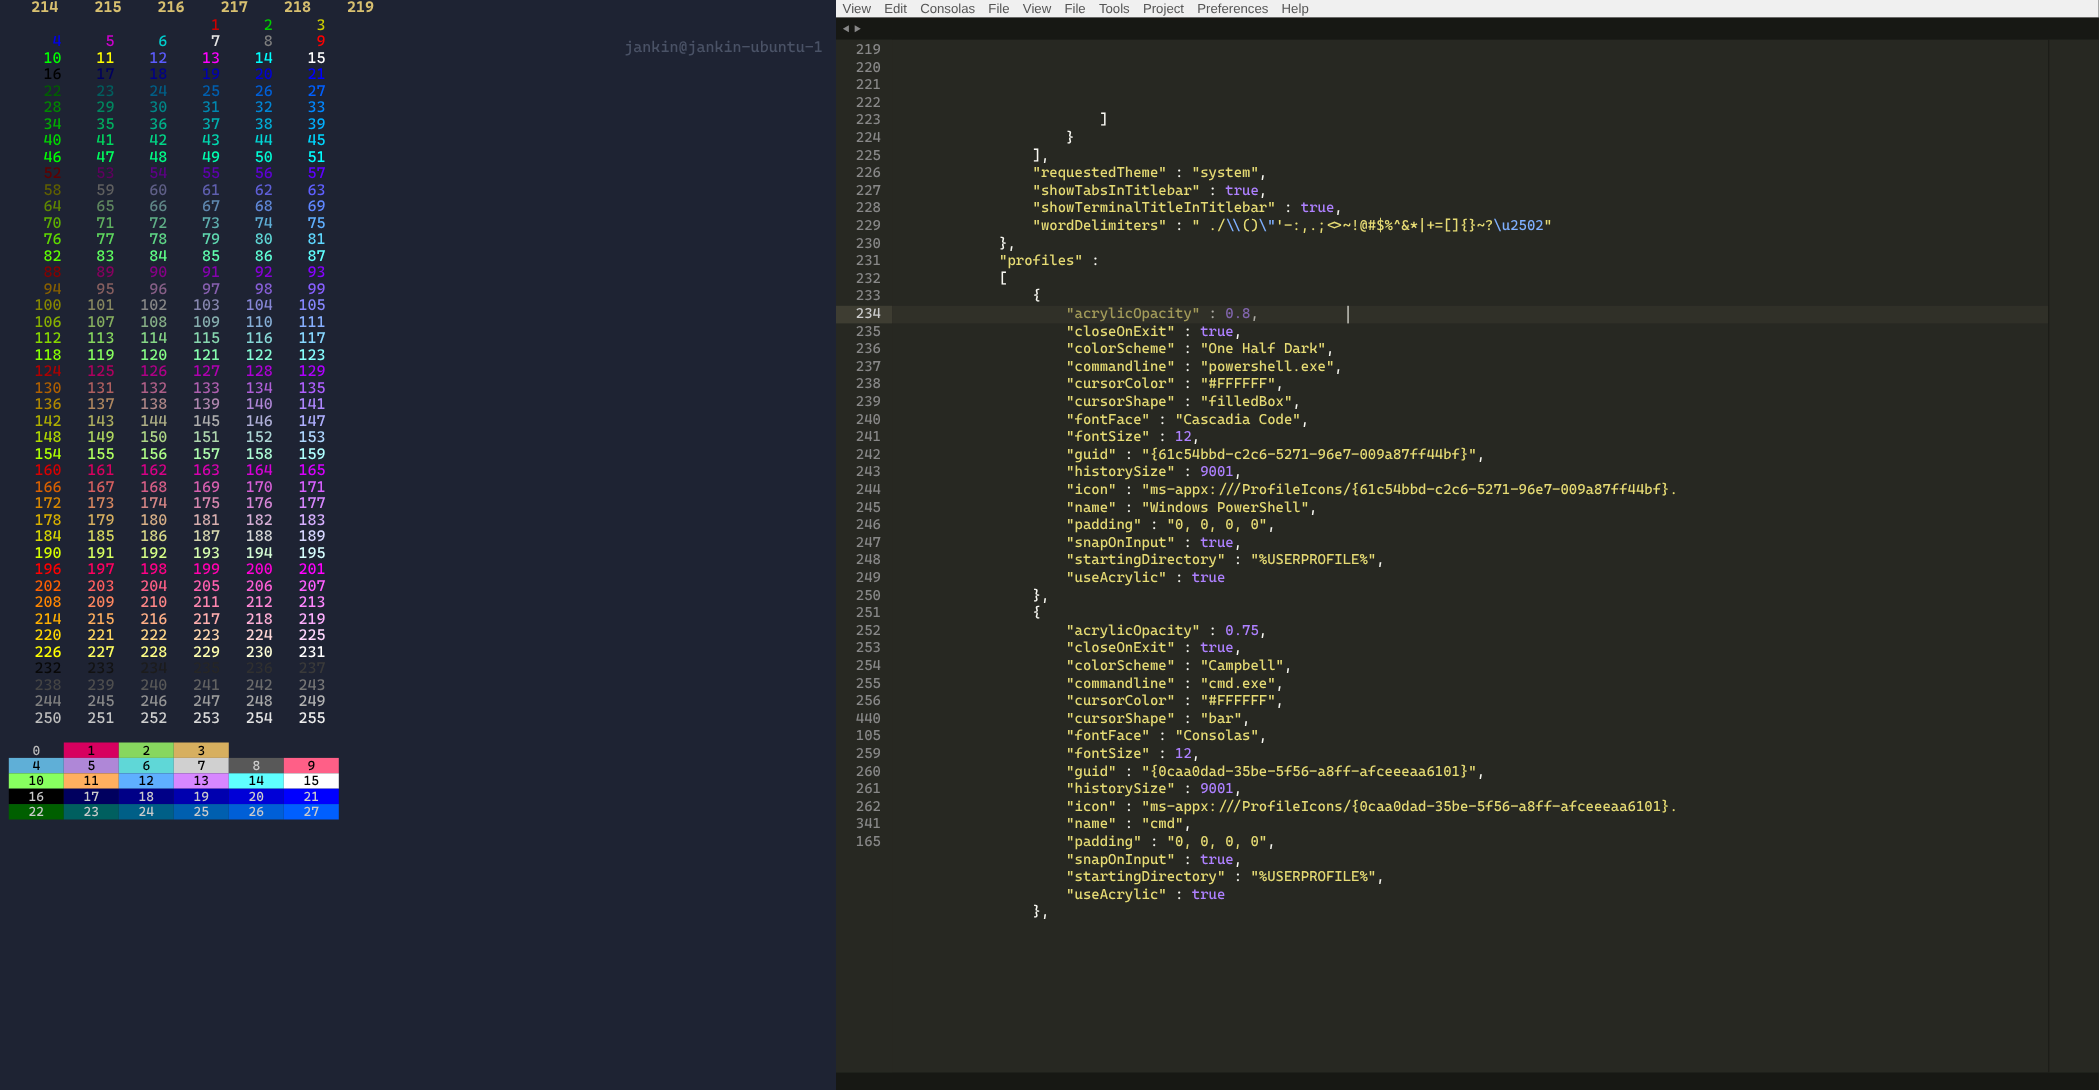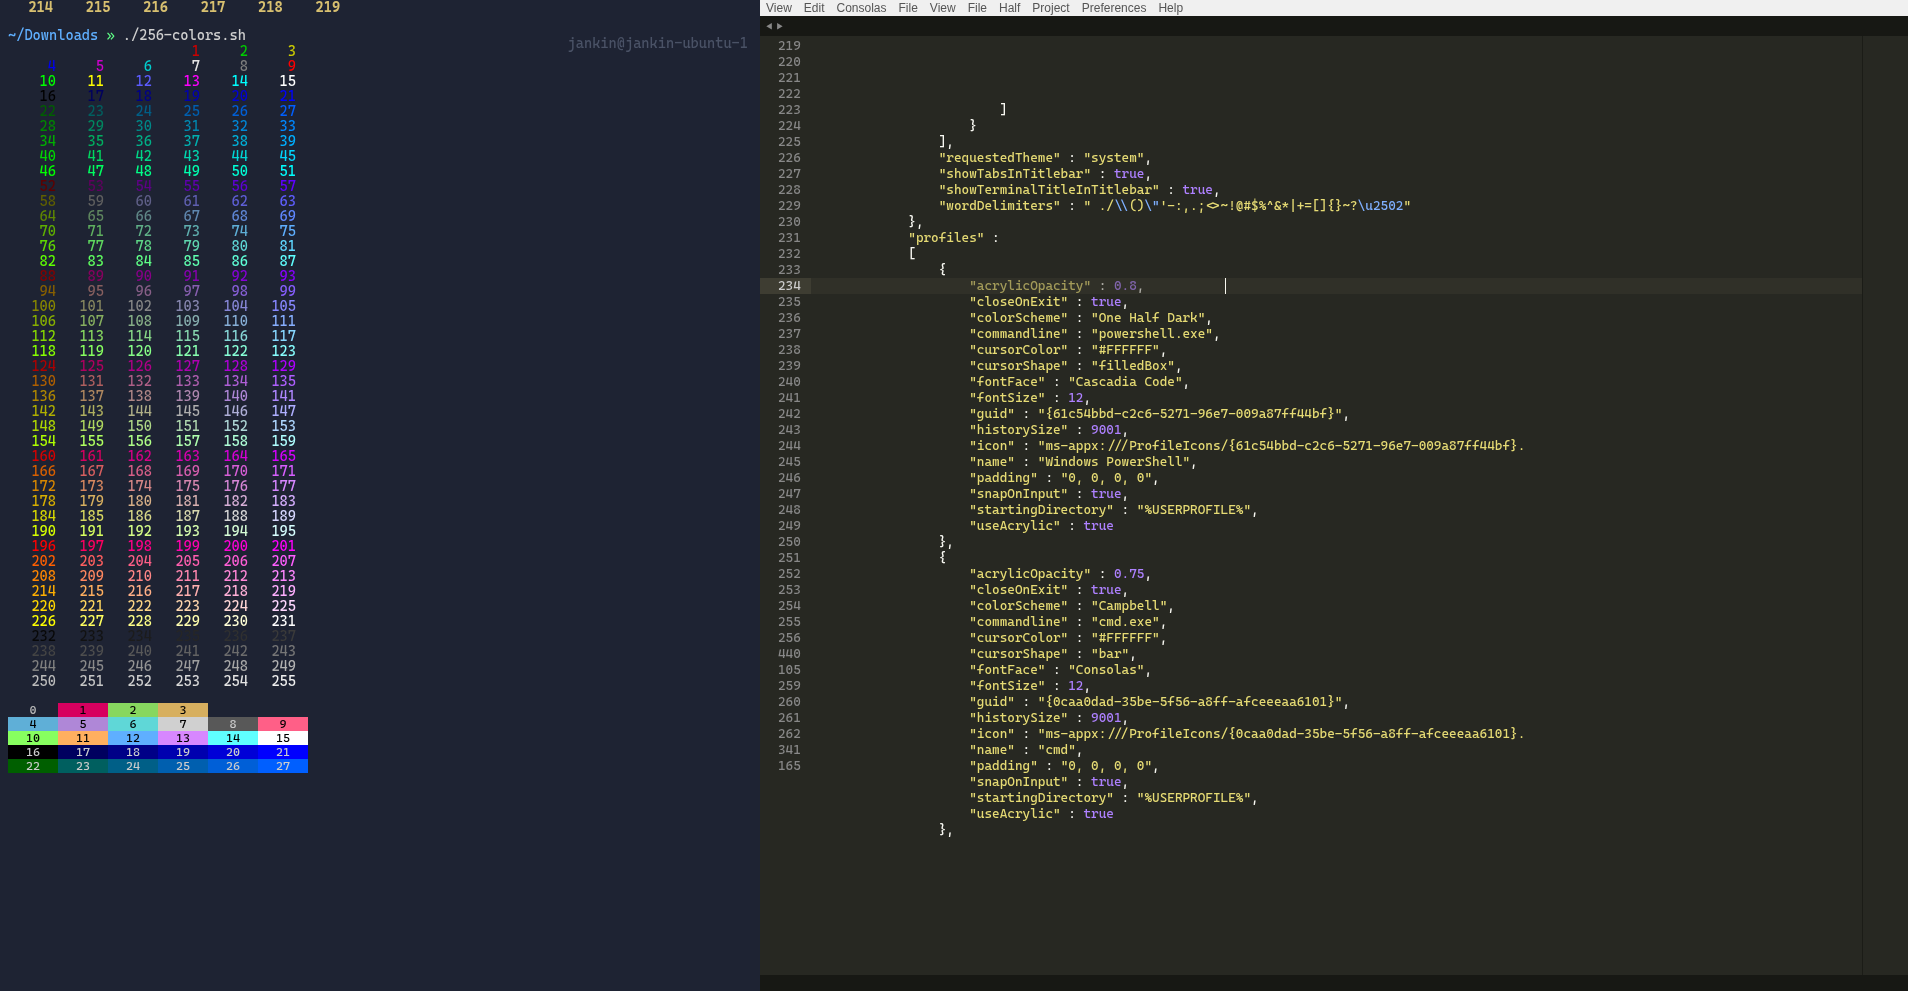--- a/index.html
+++ b/index.html
@@ -44,25 +44,20 @@
 .cursor{ position:absolute; top:calc(16px*15 + 2px); left:414px; width:1px; height:16px; background:#f8f8f0;}
 .linehl{ position:absolute; left:0; right:0; top:calc(16px*15 + 2px); height:16px; background:rgba(62,61,50,0.4); pointer-events:none;}
 .statusbar{ height:16px; background:#171814;}
 </style>
 </head>
 <body>
 
 <div class="split">
   <div class="left">
     <div class="topnums" id="topnums">  214    215    216    217    218    219</div>
-    <div class="prompt">
-      <span>~/Downloads</span>
-      <span class="arrow">»</span>
-      <span class="cmd">./256-colors.sh</span>
-    </div>
     <div class="userhost">jankin@jankin-ubuntu-1</div>
     <div class="grid6" id="grid6"><div><span></span><span></span><span></span><span style="color: rgb(205, 0, 0);">1</span><span style="color: rgb(0, 205, 0);">2</span><span style="color: rgb(205, 205, 0);">3</span></div><div><span style="color: rgb(0, 0, 238);">4</span><span style="color: rgb(205, 0, 205);">5</span><span style="color: rgb(0, 205, 205);">6</span><span style="color: rgb(229, 229, 229);">7</span><span style="color: rgb(127, 127, 127);">8</span><span style="color: rgb(255, 0, 0);">9</span></div><div><span style="color: rgb(0, 255, 0);">10</span><span style="color: rgb(255, 255, 0);">11</span><span style="color: rgb(92, 92, 255);">12</span><span style="color: rgb(255, 0, 255);">13</span><span style="color: rgb(0, 255, 255);">14</span><span style="color: rgb(255, 255, 255);">15</span></div><div><span style="color: rgb(0, 0, 0);">16</span><span style="color: rgb(0, 0, 95);">17</span><span style="color: rgb(0, 0, 135);">18</span><span style="color: rgb(0, 0, 175);">19</span><span style="color: rgb(0, 0, 215);">20</span><span style="color: rgb(0, 0, 255);">21</span></div><div><span style="color: rgb(0, 95, 0);">22</span><span style="color: rgb(0, 95, 95);">23</span><span style="color: rgb(0, 95, 135);">24</span><span style="color: rgb(0, 95, 175);">25</span><span style="color: rgb(0, 95, 215);">26</span><span style="color: rgb(0, 95, 255);">27</span></div><div><span style="color: rgb(0, 135, 0);">28</span><span style="color: rgb(0, 135, 95);">29</span><span style="color: rgb(0, 135, 135);">30</span><span style="color: rgb(0, 135, 175);">31</span><span style="color: rgb(0, 135, 215);">32</span><span style="color: rgb(0, 135, 255);">33</span></div><div><span style="color: rgb(0, 175, 0);">34</span><span style="color: rgb(0, 175, 95);">35</span><span style="color: rgb(0, 175, 135);">36</span><span style="color: rgb(0, 175, 175);">37</span><span style="color: rgb(0, 175, 215);">38</span><span style="color: rgb(0, 175, 255);">39</span></div><div><span style="color: rgb(0, 215, 0);">40</span><span style="color: rgb(0, 215, 95);">41</span><span style="color: rgb(0, 215, 135);">42</span><span style="color: rgb(0, 215, 175);">43</span><span style="color: rgb(0, 215, 215);">44</span><span style="color: rgb(0, 215, 255);">45</span></div><div><span style="color: rgb(0, 255, 0);">46</span><span style="color: rgb(0, 255, 95);">47</span><span style="color: rgb(0, 255, 135);">48</span><span style="color: rgb(0, 255, 175);">49</span><span style="color: rgb(0, 255, 215);">50</span><span style="color: rgb(0, 255, 255);">51</span></div><div><span style="color: rgb(95, 0, 0);">52</span><span style="color: rgb(95, 0, 95);">53</span><span style="color: rgb(95, 0, 135);">54</span><span style="color: rgb(95, 0, 175);">55</span><span style="color: rgb(95, 0, 215);">56</span><span style="color: rgb(95, 0, 255);">57</span></div><div><span style="color: rgb(95, 95, 0);">58</span><span style="color: rgb(95, 95, 95);">59</span><span style="color: rgb(95, 95, 135);">60</span><span style="color: rgb(95, 95, 175);">61</span><span style="color: rgb(95, 95, 215);">62</span><span style="color: rgb(95, 95, 255);">63</span></div><div><span style="color: rgb(95, 135, 0);">64</span><span style="color: rgb(95, 135, 95);">65</span><span style="color: rgb(95, 135, 135);">66</span><span style="color: rgb(95, 135, 175);">67</span><span style="color: rgb(95, 135, 215);">68</span><span style="color: rgb(95, 135, 255);">69</span></div><div><span style="color: rgb(95, 175, 0);">70</span><span style="color: rgb(95, 175, 95);">71</span><span style="color: rgb(95, 175, 135);">72</span><span style="color: rgb(95, 175, 175);">73</span><span style="color: rgb(95, 175, 215);">74</span><span style="color: rgb(95, 175, 255);">75</span></div><div><span style="color: rgb(95, 215, 0);">76</span><span style="color: rgb(95, 215, 95);">77</span><span style="color: rgb(95, 215, 135);">78</span><span style="color: rgb(95, 215, 175);">79</span><span style="color: rgb(95, 215, 215);">80</span><span style="color: rgb(95, 215, 255);">81</span></div><div><span style="color: rgb(95, 255, 0);">82</span><span style="color: rgb(95, 255, 95);">83</span><span style="color: rgb(95, 255, 135);">84</span><span style="color: rgb(95, 255, 175);">85</span><span style="color: rgb(95, 255, 215);">86</span><span style="color: rgb(95, 255, 255);">87</span></div><div><span style="color: rgb(135, 0, 0);">88</span><span style="color: rgb(135, 0, 95);">89</span><span style="color: rgb(135, 0, 135);">90</span><span style="color: rgb(135, 0, 175);">91</span><span style="color: rgb(135, 0, 215);">92</span><span style="color: rgb(135, 0, 255);">93</span></div><div><span style="color: rgb(135, 95, 0);">94</span><span style="color: rgb(135, 95, 95);">95</span><span style="color: rgb(135, 95, 135);">96</span><span style="color: rgb(135, 95, 175);">97</span><span style="color: rgb(135, 95, 215);">98</span><span style="color: rgb(135, 95, 255);">99</span></div><div><span style="color: rgb(135, 135, 0);">100</span><span style="color: rgb(135, 135, 95);">101</span><span style="color: rgb(135, 135, 135);">102</span><span style="color: rgb(135, 135, 175);">103</span><span style="color: rgb(135, 135, 215);">104</span><span style="color: rgb(135, 135, 255);">105</span></div><div><span style="color: rgb(135, 175, 0);">106</span><span style="color: rgb(135, 175, 95);">107</span><span style="color: rgb(135, 175, 135);">108</span><span style="color: rgb(135, 175, 175);">109</span><span style="color: rgb(135, 175, 215);">110</span><span style="color: rgb(135, 175, 255);">111</span></div><div><span style="color: rgb(135, 215, 0);">112</span><span style="color: rgb(135, 215, 95);">113</span><span style="color: rgb(135, 215, 135);">114</span><span style="color: rgb(135, 215, 175);">115</span><span style="color: rgb(135, 215, 215);">116</span><span style="color: rgb(135, 215, 255);">117</span></div><div><span style="color: rgb(135, 255, 0);">118</span><span style="color: rgb(135, 255, 95);">119</span><span style="color: rgb(135, 255, 135);">120</span><span style="color: rgb(135, 255, 175);">121</span><span style="color: rgb(135, 255, 215);">122</span><span style="color: rgb(135, 255, 255);">123</span></div><div><span style="color: rgb(175, 0, 0);">124</span><span style="color: rgb(175, 0, 95);">125</span><span style="color: rgb(175, 0, 135);">126</span><span style="color: rgb(175, 0, 175);">127</span><span style="color: rgb(175, 0, 215);">128</span><span style="color: rgb(175, 0, 255);">129</span></div><div><span style="color: rgb(175, 95, 0);">130</span><span style="color: rgb(175, 95, 95);">131</span><span style="color: rgb(175, 95, 135);">132</span><span style="color: rgb(175, 95, 175);">133</span><span style="color: rgb(175, 95, 215);">134</span><span style="color: rgb(175, 95, 255);">135</span></div><div><span style="color: rgb(175, 135, 0);">136</span><span style="color: rgb(175, 135, 95);">137</span><span style="color: rgb(175, 135, 135);">138</span><span style="color: rgb(175, 135, 175);">139</span><span style="color: rgb(175, 135, 215);">140</span><span style="color: rgb(175, 135, 255);">141</span></div><div><span style="color: rgb(175, 175, 0);">142</span><span style="color: rgb(175, 175, 95);">143</span><span style="color: rgb(175, 175, 135);">144</span><span style="color: rgb(175, 175, 175);">145</span><span style="color: rgb(175, 175, 215);">146</span><span style="color: rgb(175, 175, 255);">147</span></div><div><span style="color: rgb(175, 215, 0);">148</span><span style="color: rgb(175, 215, 95);">149</span><span style="color: rgb(175, 215, 135);">150</span><span style="color: rgb(175, 215, 175);">151</span><span style="color: rgb(175, 215, 215);">152</span><span style="color: rgb(175, 215, 255);">153</span></div><div><span style="color: rgb(175, 255, 0);">154</span><span style="color: rgb(175, 255, 95);">155</span><span style="color: rgb(175, 255, 135);">156</span><span style="color: rgb(175, 255, 175);">157</span><span style="color: rgb(175, 255, 215);">158</span><span style="color: rgb(175, 255, 255);">159</span></div><div><span style="color: rgb(215, 0, 0);">160</span><span style="color: rgb(215, 0, 95);">161</span><span style="color: rgb(215, 0, 135);">162</span><span style="color: rgb(215, 0, 175);">163</span><span style="color: rgb(215, 0, 215);">164</span><span style="color: rgb(215, 0, 255);">165</span></div><div><span style="color: rgb(215, 95, 0);">166</span><span style="color: rgb(215, 95, 95);">167</span><span style="color: rgb(215, 95, 135);">168</span><span style="color: rgb(215, 95, 175);">169</span><span style="color: rgb(215, 95, 215);">170</span><span style="color: rgb(215, 95, 255);">171</span></div><div><span style="color: rgb(215, 135, 0);">172</span><span style="color: rgb(215, 135, 95);">173</span><span style="color: rgb(215, 135, 135);">174</span><span style="color: rgb(215, 135, 175);">175</span><span style="color: rgb(215, 135, 215);">176</span><span style="color: rgb(215, 135, 255);">177</span></div><div><span style="color: rgb(215, 175, 0);">178</span><span style="color: rgb(215, 175, 95);">179</span><span style="color: rgb(215, 175, 135);">180</span><span style="color: rgb(215, 175, 175);">181</span><span style="color: rgb(215, 175, 215);">182</span><span style="color: rgb(215, 175, 255);">183</span></div><div><span style="color: rgb(215, 215, 0);">184</span><span style="color: rgb(215, 215, 95);">185</span><span style="color: rgb(215, 215, 135);">186</span><span style="color: rgb(215, 215, 175);">187</span><span style="color: rgb(215, 215, 215);">188</span><span style="color: rgb(215, 215, 255);">189</span></div><div><span style="color: rgb(215, 255, 0);">190</span><span style="color: rgb(215, 255, 95);">191</span><span style="color: rgb(215, 255, 135);">192</span><span style="color: rgb(215, 255, 175);">193</span><span style="color: rgb(215, 255, 215);">194</span><span style="color: rgb(215, 255, 255);">195</span></div><div><span style="color: rgb(255, 0, 0);">196</span><span style="color: rgb(255, 0, 95);">197</span><span style="color: rgb(255, 0, 135);">198</span><span style="color: rgb(255, 0, 175);">199</span><span style="color: rgb(255, 0, 215);">200</span><span style="color: rgb(255, 0, 255);">201</span></div><div><span style="color: rgb(255, 95, 0);">202</span><span style="color: rgb(255, 95, 95);">203</span><span style="color: rgb(255, 95, 135);">204</span><span style="color: rgb(255, 95, 175);">205</span><span style="color: rgb(255, 95, 215);">206</span><span style="color: rgb(255, 95, 255);">207</span></div><div><span style="color: rgb(255, 135, 0);">208</span><span style="color: rgb(255, 135, 95);">209</span><span style="color: rgb(255, 135, 135);">210</span><span style="color: rgb(255, 135, 175);">211</span><span style="color: rgb(255, 135, 215);">212</span><span style="color: rgb(255, 135, 255);">213</span></div><div><span style="color: rgb(255, 175, 0);">214</span><span style="color: rgb(255, 175, 95);">215</span><span style="color: rgb(255, 175, 135);">216</span><span style="color: rgb(255, 175, 175);">217</span><span style="color: rgb(255, 175, 215);">218</span><span style="color: rgb(255, 175, 255);">219</span></div><div><span style="color: rgb(255, 215, 0);">220</span><span style="color: rgb(255, 215, 95);">221</span><span style="color: rgb(255, 215, 135);">222</span><span style="color: rgb(255, 215, 175);">223</span><span style="color: rgb(255, 215, 215);">224</span><span style="color: rgb(255, 215, 255);">225</span></div><div><span style="color: rgb(255, 255, 0);">226</span><span style="color: rgb(255, 255, 95);">227</span><span style="color: rgb(255, 255, 135);">228</span><span style="color: rgb(255, 255, 175);">229</span><span style="color: rgb(255, 255, 215);">230</span><span style="color: rgb(255, 255, 255);">231</span></div><div><span style="color: rgb(8, 8, 8);">232</span><span style="color: rgb(18, 18, 18);">233</span><span style="color: rgb(28, 28, 28);">234</span><span style="color: rgb(38, 38, 38);">235</span><span style="color: rgb(48, 48, 48);">236</span><span style="color: rgb(58, 58, 58);">237</span></div><div><span style="color: rgb(68, 68, 68);">238</span><span style="color: rgb(78, 78, 78);">239</span><span style="color: rgb(88, 88, 88);">240</span><span style="color: rgb(98, 98, 98);">241</span><span style="color: rgb(108, 108, 108);">242</span><span style="color: rgb(118, 118, 118);">243</span></div><div><span style="color: rgb(128, 128, 128);">244</span><span style="color: rgb(138, 138, 138);">245</span><span style="color: rgb(148, 148, 148);">246</span><span style="color: rgb(158, 158, 158);">247</span><span style="color: rgb(168, 168, 168);">248</span><span style="color: rgb(178, 178, 178);">249</span></div><div><span style="color: rgb(188, 188, 188);">250</span><span style="color: rgb(198, 198, 198);">251</span><span style="color: rgb(208, 208, 208);">252</span><span style="color: rgb(218, 218, 218);">253</span><span style="color: rgb(228, 228, 228);">254</span><span style="color: rgb(238, 238, 238);">255</span></div></div>
     <div class="bgpal" id="bgpal">
         <div class="row">
           <div class="cell" style="background: transparent; color: rgb(187, 187, 187);">0</div>
           <div class="cell" style="background: rgb(215, 0, 95); color: rgb(0, 0, 0);">1</div>
           <div class="cell" style="background: rgb(135, 215, 95); color: rgb(0, 0, 0);">2</div>
           <div class="cell" style="background: rgb(215, 175, 95); color: rgb(0, 0, 0);">3</div>
           <div class="cell" style="background: transparent; color: rgb(204, 204, 204);"></div>
           <div class="cell" style="background: transparent; color: rgb(204, 204, 204);"></div>
@@ -111,21 +106,21 @@
   </div>
 
   <div class="right">
     <div class="menubar" id="menubar">
         <span>View</span>
         <span>Edit</span>
         <span>Consolas</span>
         <span>File</span>
         <span>View</span>
         <span>File</span>
-        <span>Half</span>
+        <span>Tools</span>
         <span>Project</span>
         <span>Preferences</span>
         <span>Help</span>
       </div>
     <div class="nav">
       <span class="tri">◀</span>
       <span class="tri">▶</span>
     </div>
     <div class="editwrap">
       <div class="gutter" id="gutter">

